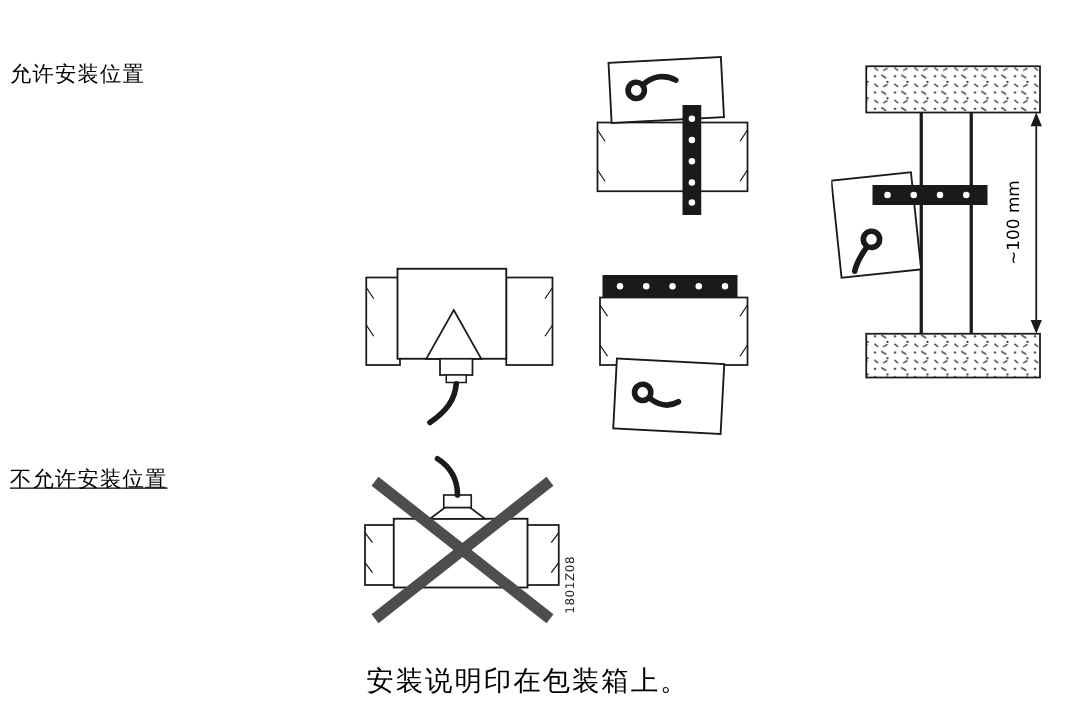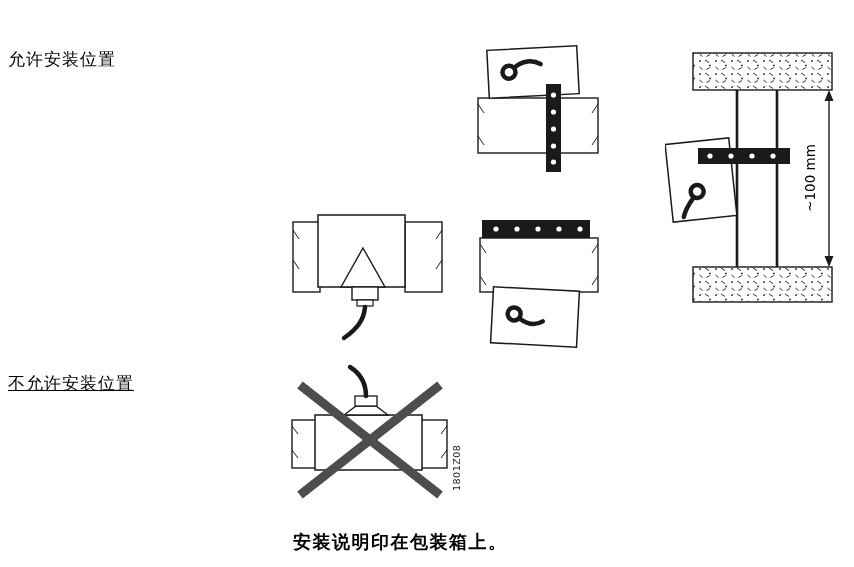--- a/index.html
+++ b/index.html
@@ -3,21 +3,21 @@
 <meta charset="utf-8">
 <style>
   * { margin:0; padding:0; box-sizing:border-box; }
   html, body { width:854px; height:567px; background:#ffffff; }
   .page {
     position:relative; width:854px; height:567px; background:#ffffff;
     color:#000; overflow:hidden;
     font-family:"Liberation Serif","DejaVu Serif",serif;
   }
   .cn-label { position:absolute; font-size:17px; letter-spacing:1px; white-space:nowrap; }
-  .caption  { position:absolute; left:293px; top:530px; font-size:18px; letter-spacing:1.5px; white-space:nowrap;font-weight:bold; }
+  .caption  { position:absolute; left:293px; top:530px; font-size:22px; letter-spacing:1.5px; white-space:nowrap; }
   .figure-code {
     position:absolute; left:451px; top:491px;
     font-family:"DejaVu Sans","Liberation Sans",sans-serif;
     font-size:9.5px; letter-spacing:0.5px; color:#222;
     transform:rotate(-90deg); transform-origin:0 0; white-space:nowrap;
   }
   .fig { position:absolute; }
 </style>
 </head>
 <body>

